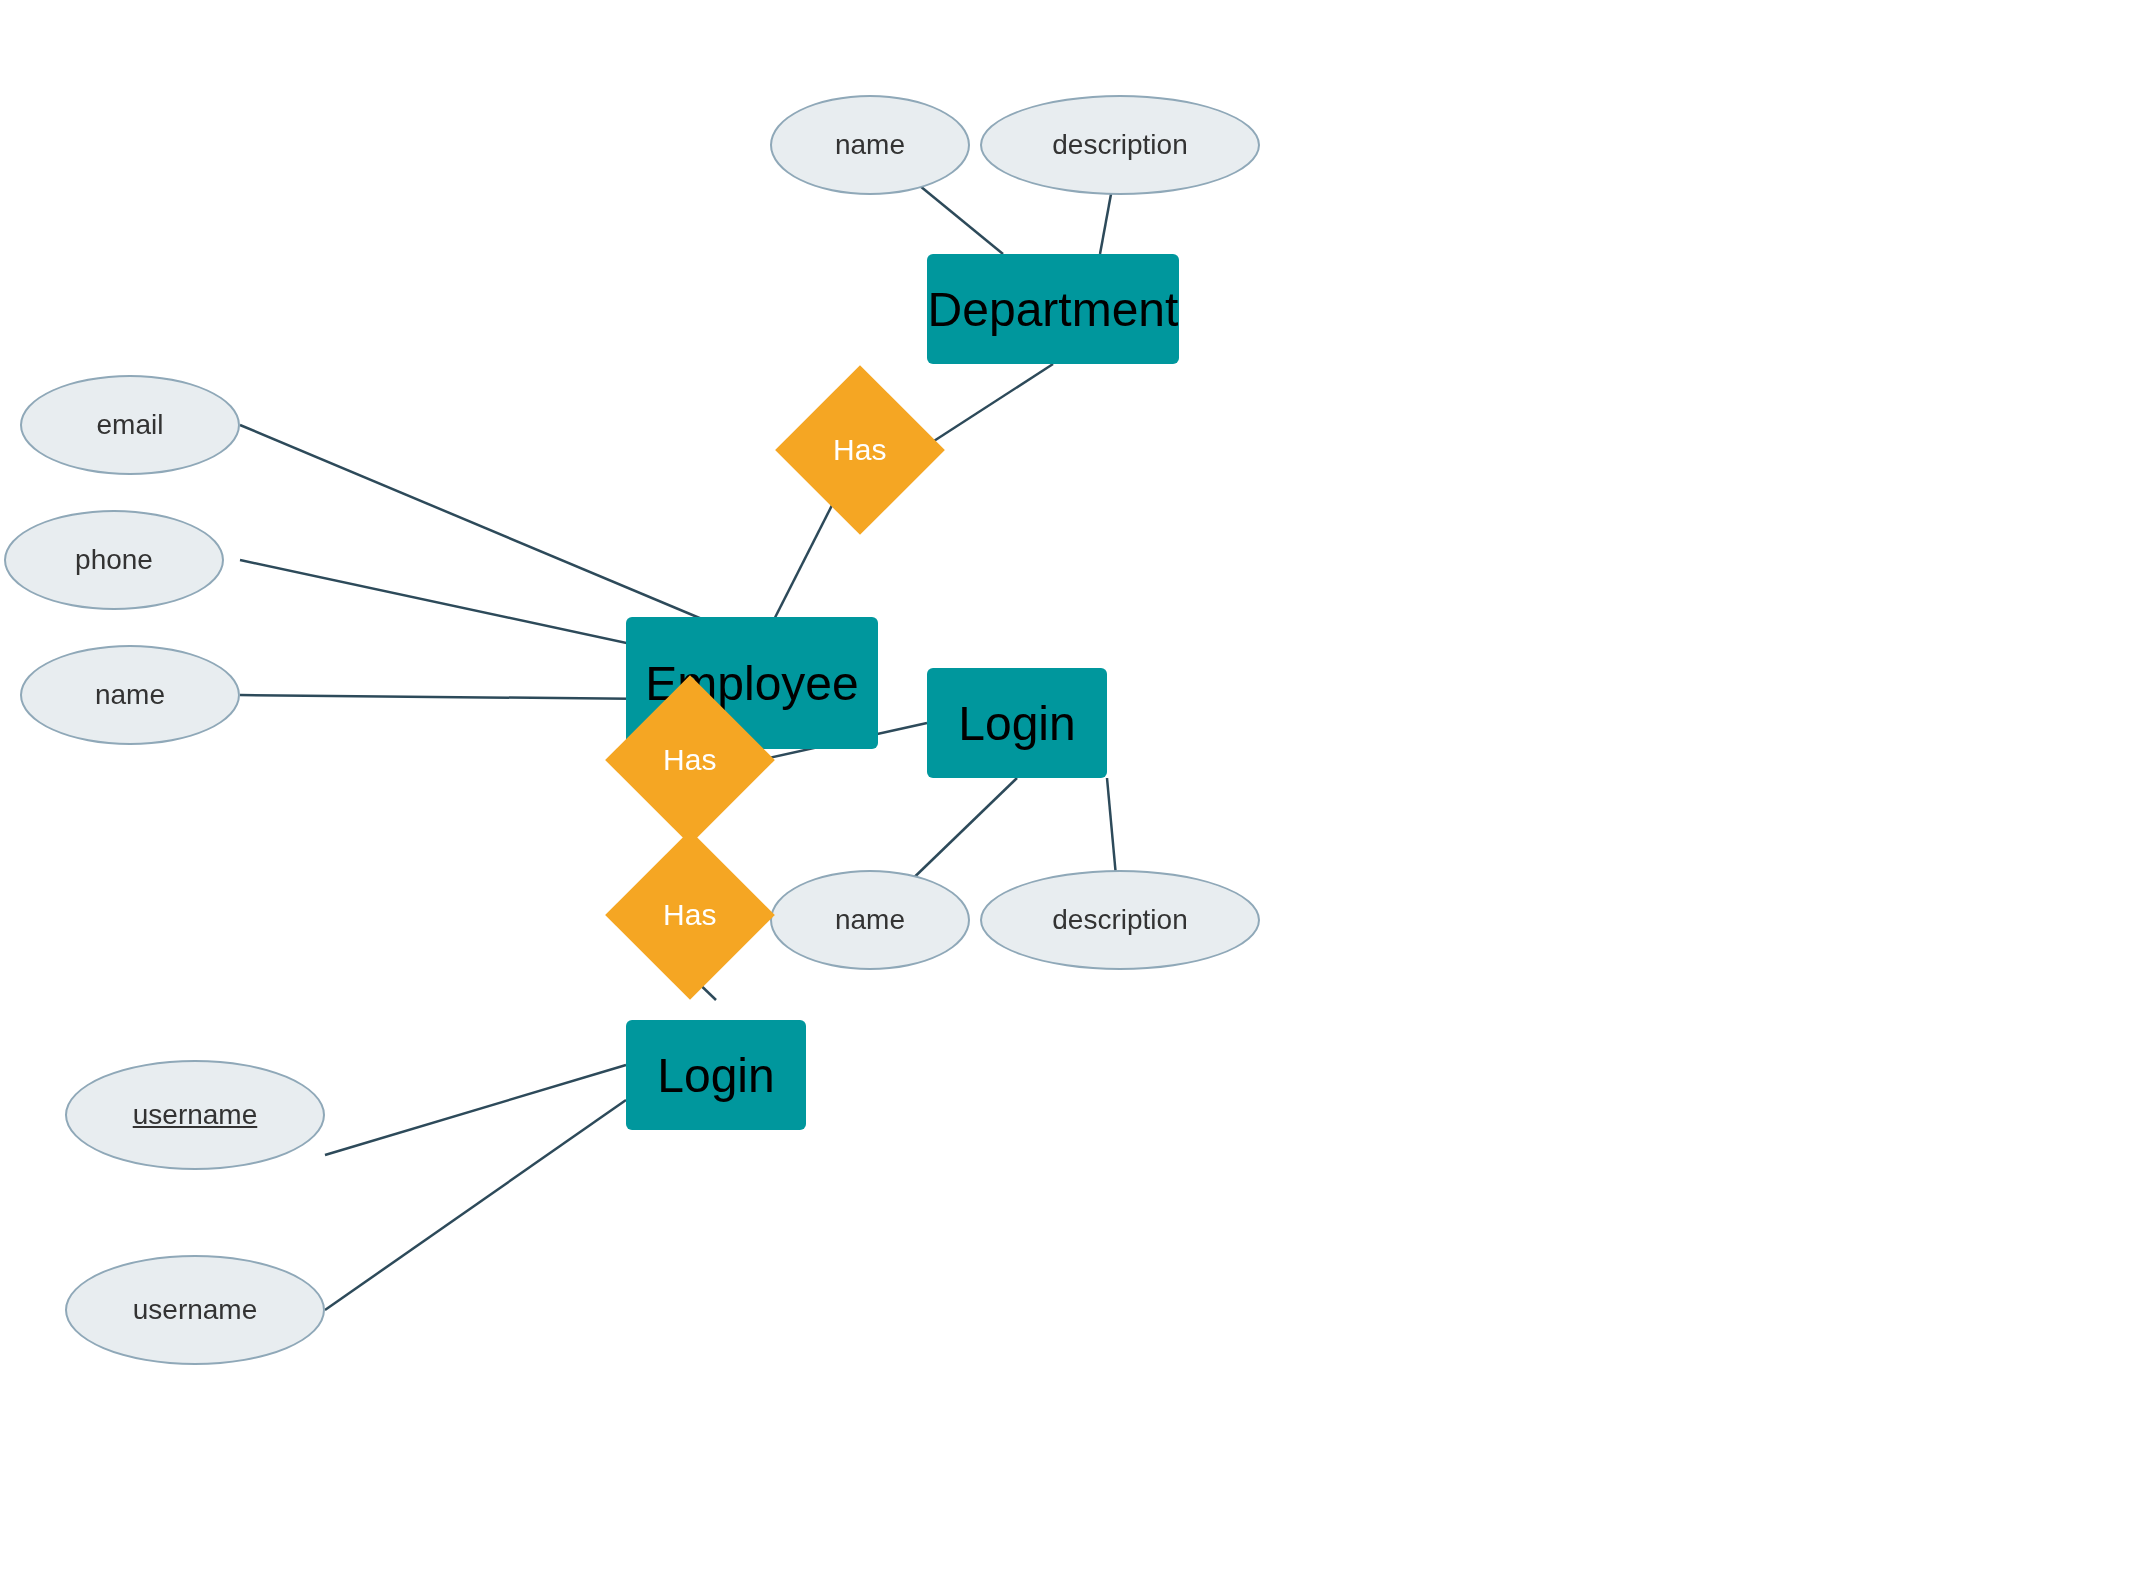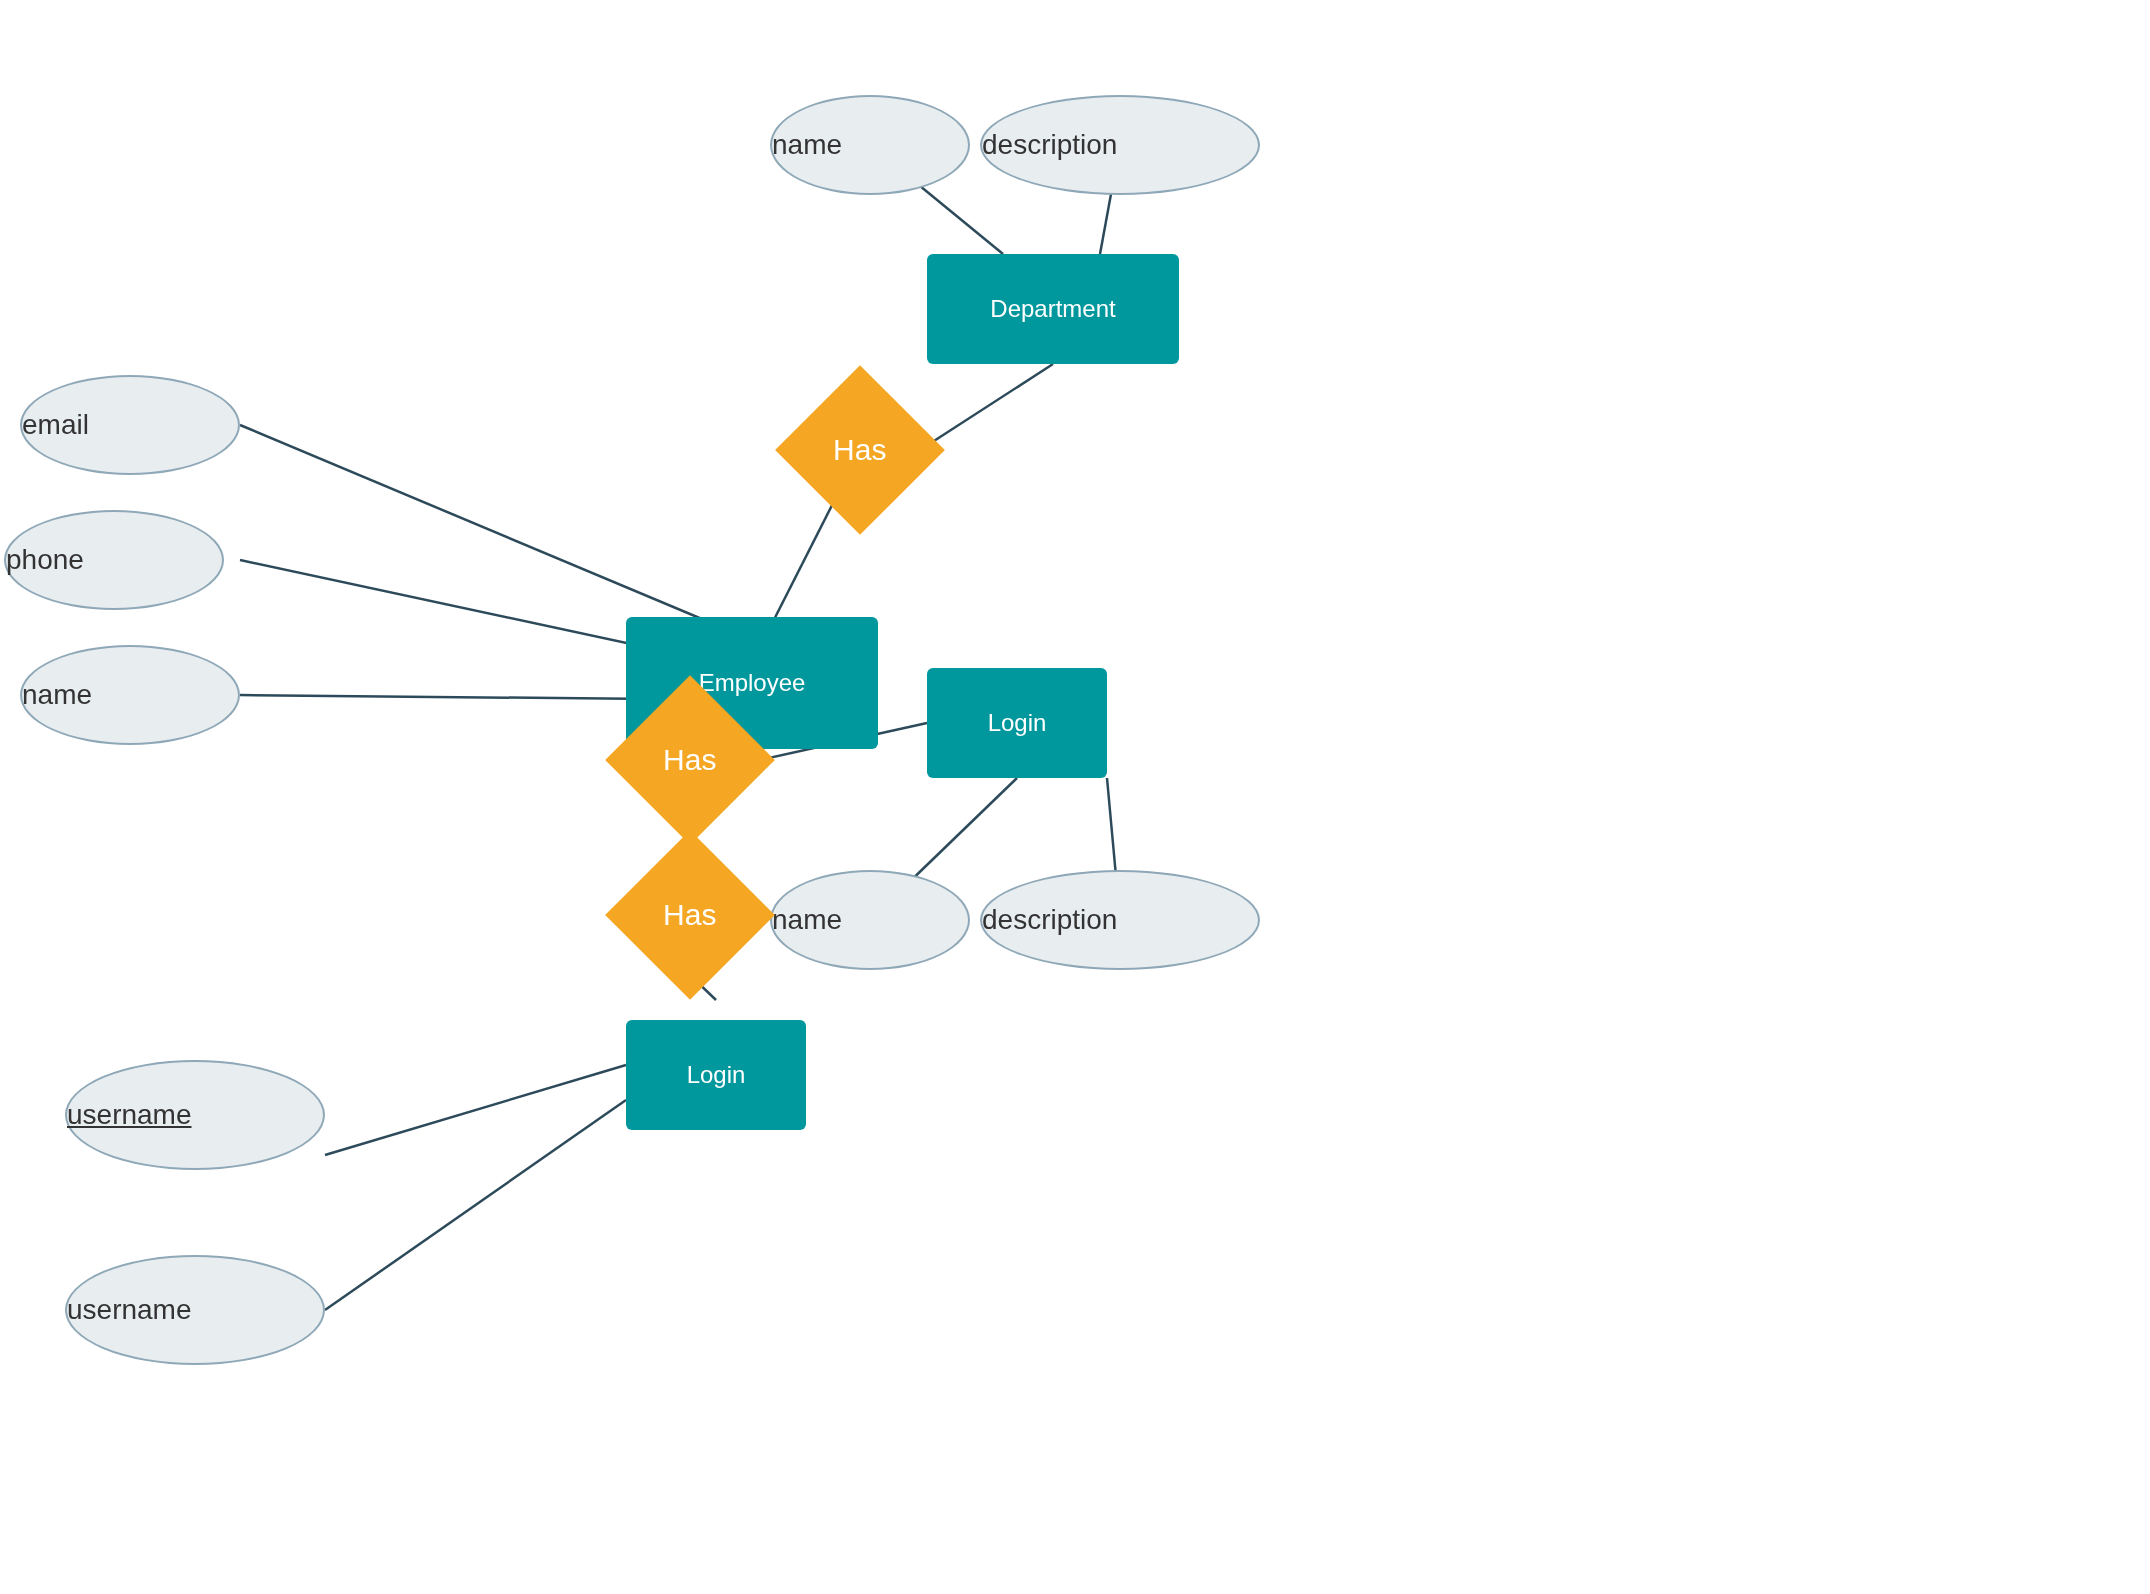--- a/index.html
+++ b/index.html
@@ -13,26 +13,26 @@
     }
     svg {
       position: absolute;
       top: 0; left: 0;
       width: 2150px;
       height: 1594px;
     }
     .entity-box {
       position: absolute;
       background: #00979d;
-      color: #ffffff;
+      color: #000000;
       display: flex;
       align-items: center;
       justify-content: center;
       border-radius: 6px;
-      font-size: 24px;
+      font-size: 48px;
       font-weight: 500;
     }
     .diamond {
       position: absolute;
       background: #F5A623;
       color: white;
       display: flex;
       align-items: center;
       justify-content: center;
       font-size: 30px;
@@ -43,20 +43,21 @@
       transform: rotate(-45deg);
       display: block;
     }
     .attribute-ellipse {
       position: absolute;
       background: #e8edf0;
       border: 2px solid #8fa8b8;
       border-radius: 50%;
       display: flex;
       align-items: center;
+      justify-content: center;
       font-size: 28px;
       color: #333;
     }
   </style>
 </head>
 <body>
 
 <svg id="diagram-svg" xmlns="http://www.w3.org/2000/svg">
     <line x1="240" y1="425" x2="752" y2="640" stroke="#2d4a5a" stroke-width="2.5"></line>
     <line x1="240" y1="560" x2="752" y2="670" stroke="#2d4a5a" stroke-width="2.5"></line>

